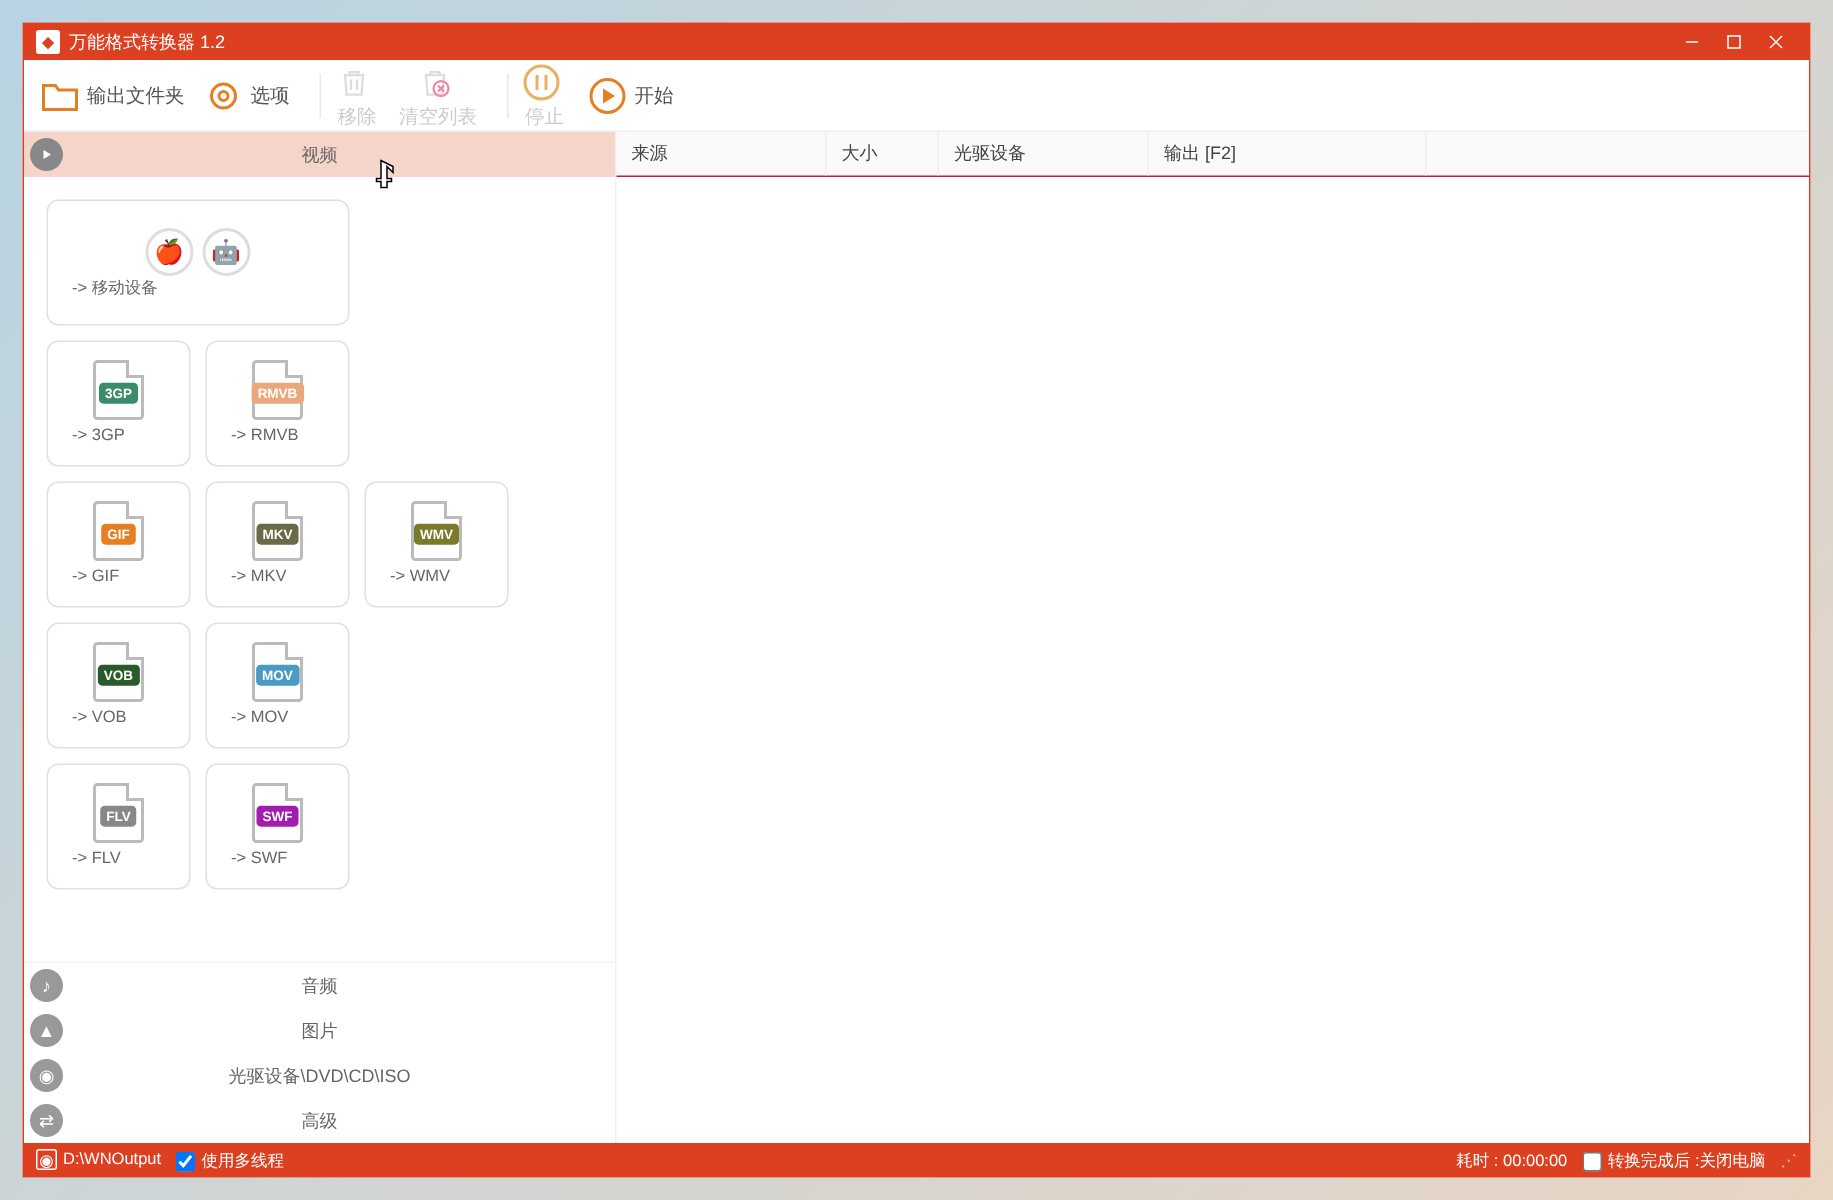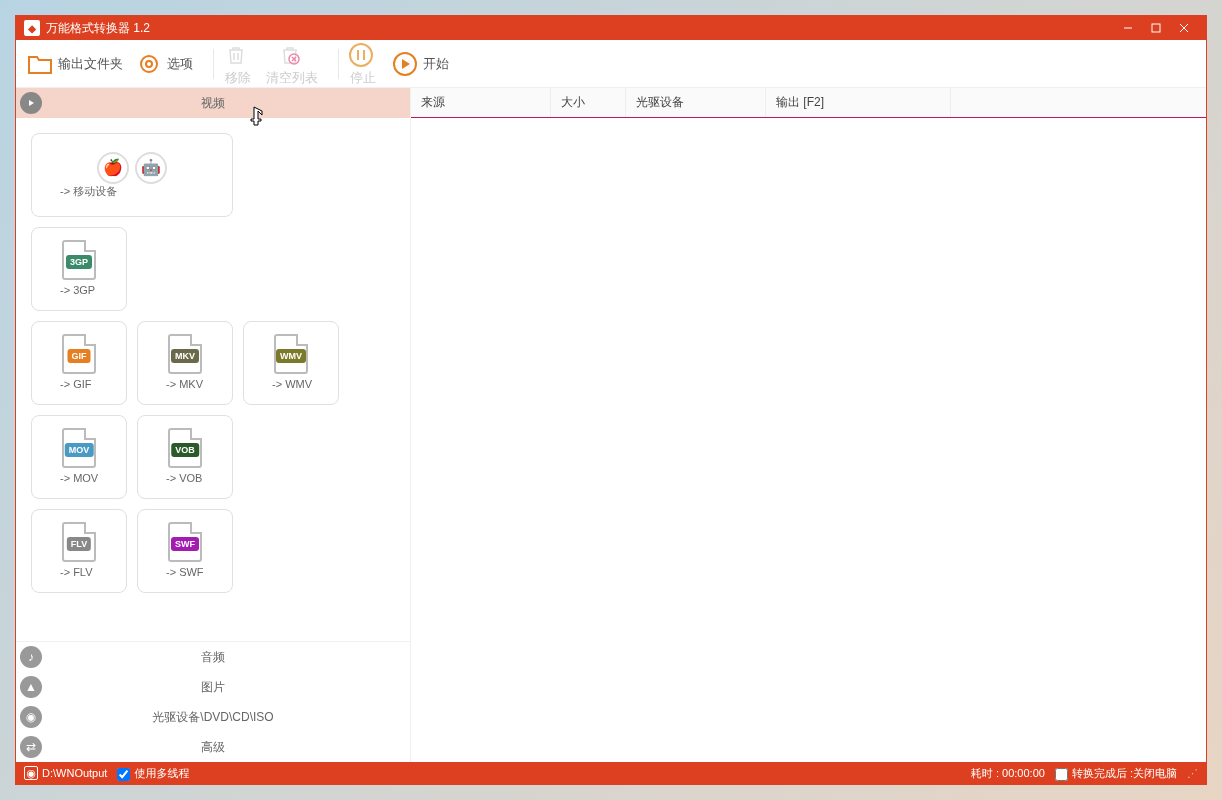--- a/index.html
+++ b/index.html
@@ -24,21 +24,21 @@
 .cat-row.active .cat-icon .circ { background: #888; }
 .cat-row .cat-label { flex: 1; text-align: center; padding-right: 30px; }
 .format-grid { flex: 1; padding: 15px; overflow-y: auto; }
 .grid-row { display: flex; gap: 10px; margin-bottom: 10px; }
 .format-card { width: 96px; height: 84px; border: 1px solid #e0e0e0; border-radius: 8px; display: flex; flex-direction: column; align-items: center; justify-content: center; cursor: pointer; padding: 8px; }
 .format-card.wide { width: 202px; }
 .file-icon { width: 40px; height: 36px; position: relative; margin-bottom: 6px; display: flex; align-items: center; justify-content: center; }
 .file-shape { width: 34px; height: 40px; border: 2px solid #bbb; border-radius: 3px; position: relative; background: #fff; }
 .file-shape::before { content: ''; position: absolute; top: -2px; right: -2px; width: 10px; height: 10px; background: #fff; border-left: 2px solid #bbb; border-bottom: 2px solid #bbb; }
 .format-badge { position: absolute; top: 50%; left: 50%; transform: translate(-50%, -35%); padding: 2px 4px; border-radius: 3px; font-size: 9px; font-weight: bold; color: #fff; white-space: nowrap; }
-.format-label { font-size: 11px; color: #666; align-self: flex-start; margin-left: 20px; }
+.format-label { font-size: 11px; color: #666; align-self: flex-start; margin-left: 8px; }
 .bottom-cats { border-top: 1px solid #f0f0f0; }
 .right-panel { flex: 1; display: flex; flex-direction: column; }
 .col-headers { height: 30px; display: flex; align-items: center; font-size: 12px; color: #444; background: #fafafa; border-bottom: 1px solid #be185d; }
 .col-headers .col { padding: 0 10px; border-right: 1px solid #eee; height: 100%; display: flex; align-items: center; }
 .statusbar { height: 22px; background: #dd4020; color: #fff; display: flex; align-items: center; font-size: 11px; padding: 0 8px; }
 .statusbar .sb-left { display: flex; align-items: center; flex: 1; gap: 10px; }
 .statusbar .sb-right { display: flex; align-items: center; gap: 10px; }
 .statusbar input[type=checkbox] { margin-right: 4px; }
 .cam-ico { width: 14px; height: 14px; border: 1px solid #fff; border-radius: 2px; display: inline-flex; align-items: center; justify-content: center; margin-right: 4px; }
 .cursor { position: absolute; top: 105px; left: 248px; pointer-events: none; }
@@ -153,20 +153,27 @@
           </div>
         </div>
         <div class="grid-row">
           <div class="format-card">
             <div class="file-icon">
                 <div class="file-shape"></div>
                 <span class="format-badge" style="background:#3a8b6a">3GP</span>
               </div>
             <span class="format-label">-&gt; 3GP</span>
           </div>
+          <div class="format-card">
+            <div class="file-icon">
+                <div class="file-shape"></div>
+                <span class="format-badge" style="background:#e8a87c">RMVB</span>
+              </div>
+            <span class="format-label">-&gt; RMVB</span>
+          </div>
         </div>
         <div class="grid-row">
           <div class="format-card">
             <div class="file-icon">
                 <div class="file-shape"></div>
                 <span class="format-badge" style="background:#e67e22">GIF</span>
               </div>
             <span class="format-label">-&gt; GIF</span>
           </div>
           <div class="format-card">
@@ -181,30 +188,30 @@
                 <div class="file-shape"></div>
                 <span class="format-badge" style="background:#7a7a2a">WMV</span>
               </div>
             <span class="format-label">-&gt; WMV</span>
           </div>
         </div>
         <div class="grid-row">
           <div class="format-card">
             <div class="file-icon">
                 <div class="file-shape"></div>
+                <span class="format-badge" style="background:#2a5a2a">VOB</span>
+              </div>
+            <span class="format-label">-&gt; VOB</span>
+          </div>
+          <div class="format-card">
+            <div class="file-icon">
+                <div class="file-shape"></div>
                 <span class="format-badge" style="background:#4a9bc4">MOV</span>
               </div>
             <span class="format-label">-&gt; MOV</span>
-          </div>
-          <div class="format-card">
-            <div class="file-icon">
-                <div class="file-shape"></div>
-                <span class="format-badge" style="background:#2a5a2a">VOB</span>
-              </div>
-            <span class="format-label">-&gt; VOB</span>
           </div>
         </div>
         <div class="grid-row">
           <div class="format-card">
             <div class="file-icon">
                 <div class="file-shape"></div>
                 <span class="format-badge" style="background:#888">FLV</span>
               </div>
             <span class="format-label">-&gt; FLV</span>
           </div>

